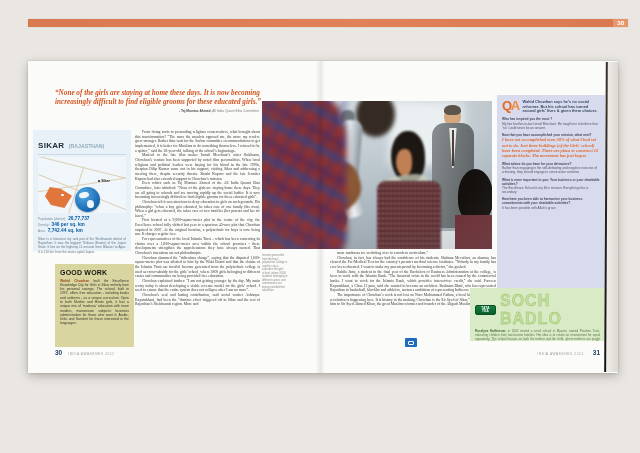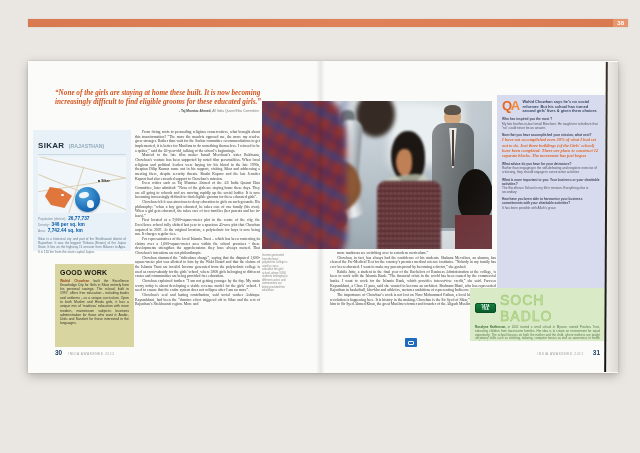--- a/index.html
+++ b/index.html
@@ -134,39 +134,39 @@
   .qa-a{font-size:3.2px;line-height:4px;color:#56565f;margin-top:.5px;}
   .qa-item.accent .qa-a{font-family:"Liberation Serif",serif;font-style:italic;font-weight:bold;
     font-size:4.4px;line-height:5.3px;color:#e0682a;}
 
   
   .ad{position:absolute;left:442px;top:227px;width:135px;height:53px;background:#d9eac7;padding:4px 5px;overflow:hidden;}
   .ad-head{display:flex;align-items:center;gap:4px;}
   .tata-logo{width:21px;height:10px;flex:none;border-radius:2px;border:.5px solid #0a4f26;
     background:linear-gradient(#12813e,#0a5c2b);color:#fff;font-size:3px;font-weight:800;letter-spacing:.3px;
     display:flex;flex-direction:column;align-items:center;justify-content:center;line-height:3.4px;}
-  .ad-title{font-size:14px;font-weight:400;letter-spacing:1px;color:#c5de9f;-webkit-text-stroke:.4px #8fbf5f;}
+  .ad-title{font-size:16px;font-weight:700;letter-spacing:1px;color:#c5de9f;-webkit-text-stroke:.4px #8fbf5f;}
   .ad-text{margin-top:2px;font-size:3px;line-height:3.8px;color:#5d7a4c;text-align:justify;}
   .ad-text b{color:#3e6b32;}
   .ad-posted{margin-top:1px;text-align:right;font-size:2.8px;color:#6b8559;}
   .ad-posted b{color:#2f5a28;}
 </style>
 </head>
 <body>
 
 <div class="topbar">
   <div class="num-chip">
     <span class="num">38</span>
   </div>
 </div>
 
 <div class="spread">
 
   <div class="quote">
-    <div class="quote-text">“None of the girls are staying at home these built. It is now becoming increasingly difficult to find eligible grooms for these educated girls.”</div>
+    <div class="quote-text">“None of the girls are staying at home these days. It is now becoming increasingly difficult to find eligible grooms for these educated girls.”</div>
     <div class="quote-attr">
       <span class="attr-name">- Taj Mumtaz Ahmed,</span>
       <span class="attr-org">All India Quami Ekta Committee</span>
     </div>
   </div>
 
   <div class="infobox">
     <div class="info-title">
       <span class="region">SIKAR</span>
       <span class="state">(RAJASTHAN)</span>

